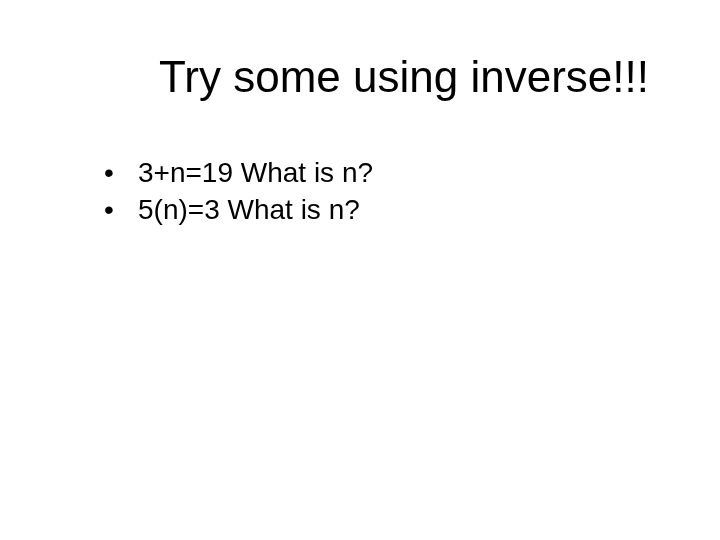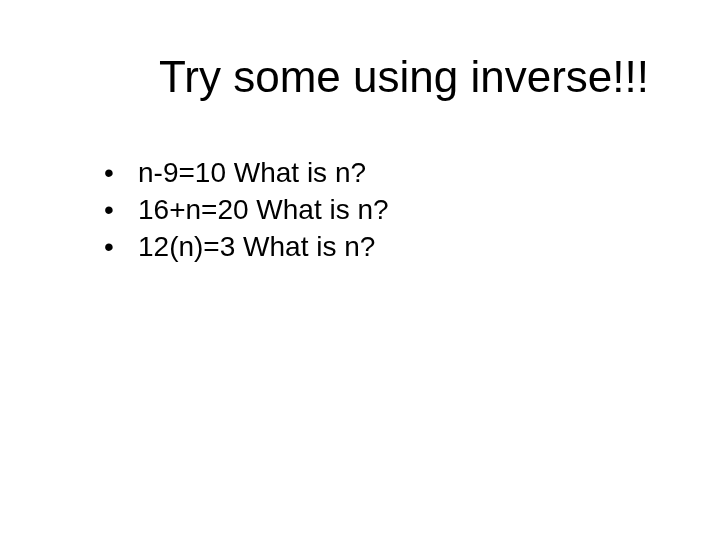--- a/index.html
+++ b/index.html
@@ -44,22 +44,19 @@
     text-align: left;
   }
 </style>
 </head>
 <body>
 
 <div class="slide">
   <div class="title">Try some using inverse!!!</div>
   <div class="body">
     <div class="item">
-      <span class="bullet">•</span><span>n-9=10  What is n?</span>
+      <span class="bullet">•</span><span>3+n=19  What is n?</span>
     </div>
     <div class="item">
-      <span class="bullet">•</span><span>16+n=20  What is n?</span>
-    </div>
-    <div class="item">
-      <span class="bullet">•</span><span>12(n)=3 What is n?</span>
+      <span class="bullet">•</span><span>5(n)=3 What is n?</span>
     </div>
   </div>
 </div>
 
 </body></html>

